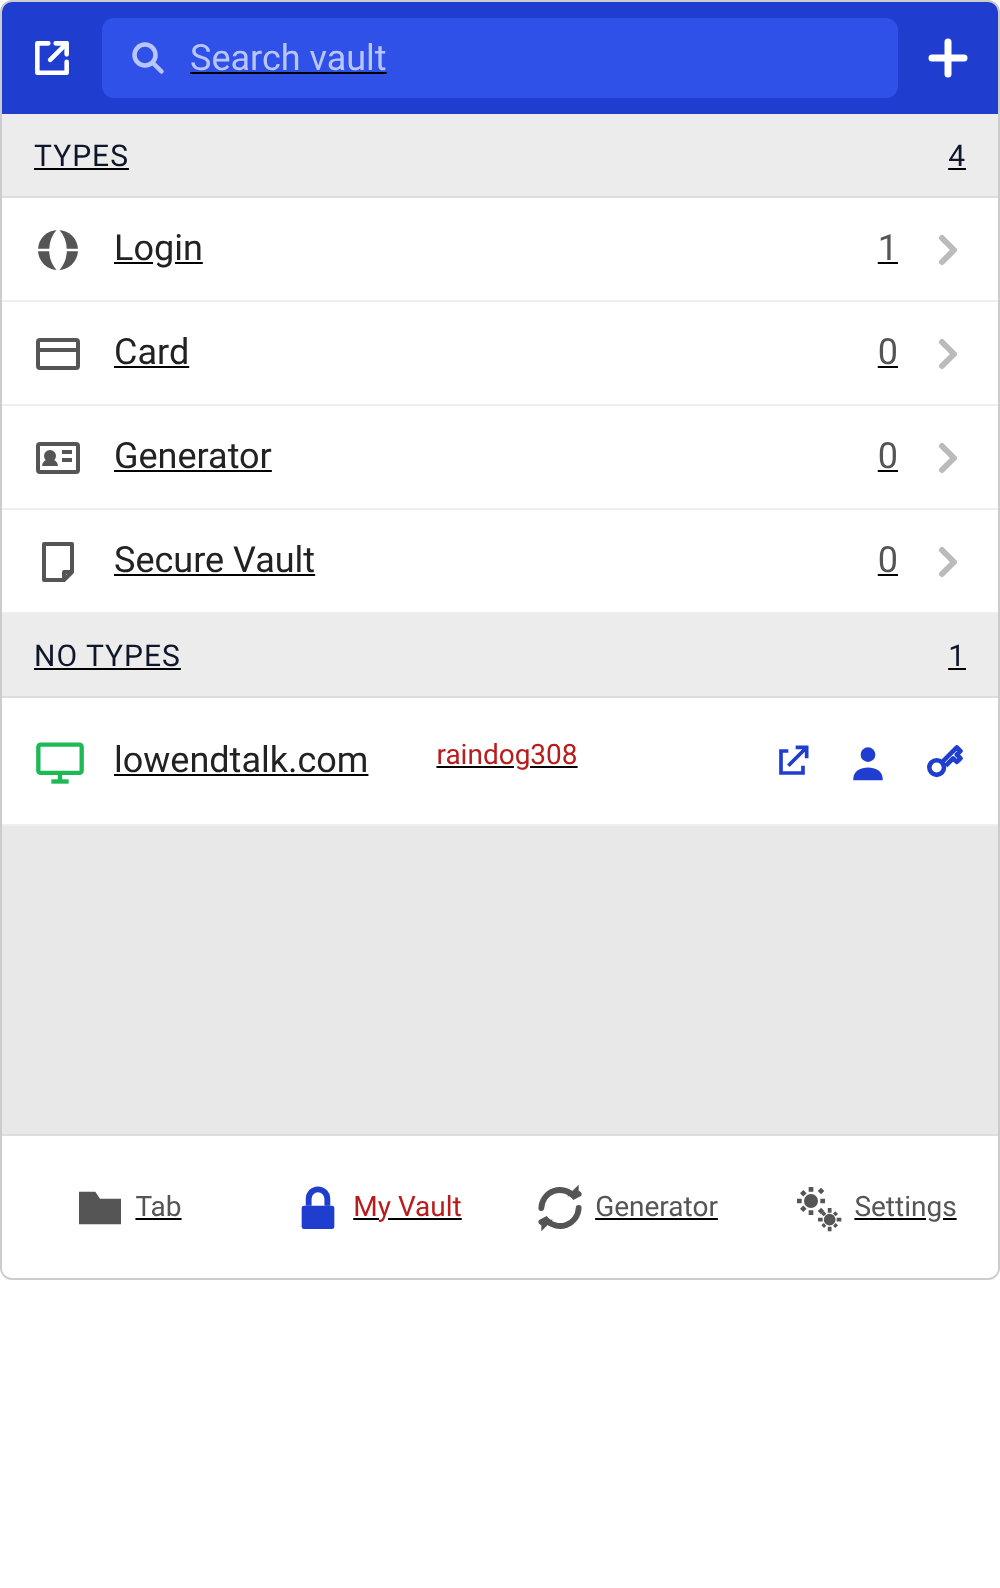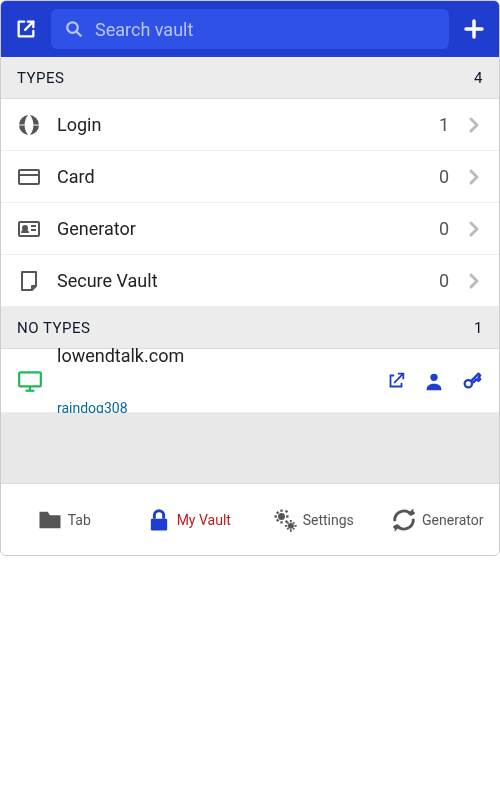--- a/index.html
+++ b/index.html
@@ -1,39 +1,39 @@
 <!DOCTYPE html>
 <html><head>
 <meta charset="utf-8">
 <style>
 * { margin: 0; padding: 0; box-sizing: border-box; font-family: -apple-system, BlinkMacSystemFont, "Segoe UI", Roboto, Helvetica, Arial, sans-serif; }
 html, body { width: 500px; height: 794px; overflow: hidden; }
-.app { width: 500px; height: 556px; display: flex; flex-direction: column; background: #e8e8e8; border: 1px solid #ccc; border-radius: 6px; overflow: hidden; }
+.app { width: 500px; height: 640px; display: flex; flex-direction: column; background: #e8e8e8; border: 1px solid #ccc; border-radius: 6px; overflow: hidden; text-decoration: underline; }
 
 .header { background: #1f3ecf; height: 56px; display: flex; align-items: center; padding: 0 12px; gap: 12px; }
 .header .popout { width: 26px; height: 26px; display: flex; align-items: center; justify-content: center; color: #fff; cursor: pointer; }
 .header .search { flex: 1; background: #2f51e8; border-radius: 6px; height: 40px; display: flex; align-items: center; padding: 0 14px; color: #c5d1ff; gap: 12px; }
 .header .search input { flex: 1; background: transparent; border: none; outline: none; color: #fff; font-size: 18px; }
 .header .search input::placeholder { color: #b9c5ff; font-size: 18px; }
 .header .add { width: 26px; height: 26px; display: flex; align-items: center; justify-content: center; color: #fff; cursor: pointer; font-size: 28px; font-weight: bold; }
 
 .section-header { display: flex; align-items: center; justify-content: space-between; padding: 0 16px; height: 42px; background: #ececec; color: #0f172a; font-size: 15px; letter-spacing: 0.5px; border-bottom: 1px solid #ddd; }
 
 .list { background: #fff; }
 .row { display: flex; align-items: center; height: 52px; padding: 1px 16px; border-bottom: 1px solid #eee; gap: 16px; cursor: pointer; }
 .row .icon { width: 24px; height: 24px; color: #555; flex-shrink: 0; }
 .row .label { flex: 1; font-size: 18px; color: #222; }
 .row .count { font-size: 18px; color: #555; }
 .row .chev { width: 18px; color: #bbb; }
 
 .item-row { display: flex; align-items: center; height: 64px; padding: 0 16px; background: #fff; border-bottom: 1px solid #eee; gap: 14px; }
 .item-row .item-icon { width: 26px; height: 26px; color: #1db954; flex-shrink: 0; }
-.item-row .item-text { flex: 1; display: flex; flex-direction: column; gap: 34px; }
+.item-row .item-text { flex: 1; display: flex; flex-direction: row; gap: 34px; }
 .item-row .item-title { font-size: 18px; color: #222; }
-.item-row .item-sub { font-size: 14px; color: #0369a1; }
+.item-row .item-sub { font-size: 14px; color: #b91c1c; }
 .item-row .actions { display: flex; gap: 16px; color: #1f3ecf; }
 .item-row .actions .act { width: 22px; height: 22px; cursor: pointer; }
 
 .spacer { flex: 1; background: #e8e8e8; }
 
 .tabbar { height: 72px; background: #fff; border-top: 1px solid #ddd; display: flex; }
 .tabbar .tab { flex: 1; display: flex; flex-direction: row; align-items: center; justify-content: center; gap: 4px; cursor: pointer; color: #555; }
 .tabbar .tab.active { color: #b91c1c; }
 .tabbar .tab .ticon { width: 28px; height: 28px; }
 .tabbar .tab .tlabel { font-size: 14px; }
@@ -160,32 +160,32 @@
       <span class="tlabel">Tab</span>
     </div>
     <div class="tab active">
       <svg class="ticon" viewBox="0 0 24 24" fill="#1f3ecf">
           <rect x="5" y="11" width="14" height="10" rx="1"></rect>
           <path d="M8 11V8a4 4 0 018 0v3" fill="none" stroke="#1f3ecf" stroke-width="2.5"></path>
         </svg>
       <span class="tlabel">My Vault</span>
     </div>
     <div class="tab">
+      <svg class="ticon" viewBox="0 0 24 24" fill="none" stroke="#555" stroke-width="2.5" stroke-linecap="round">
+          <path d="M4 12a8 8 0 0114-5l2-1"></path>
+          <polyline points="20 2 20 7 15 7" fill="#555" stroke="none"></polyline>
+          <path d="M20 12a8 8 0 01-14 5l-2 1"></path>
+          <polyline points="4 22 4 17 9 17" fill="#555" stroke="none"></polyline>
+        </svg>
+      <span class="tlabel">Generator</span>
+    </div>
+    <div class="tab">
       <svg class="ticon" viewBox="0 0 24 24" fill="#555">
           <circle cx="9" cy="9" r="3"></circle>
           <path d="M9 3v2M9 13v2M3 9h2M13 9h2M5 5l1.4 1.4M12.6 12.6L14 14M5 13l1.4-1.4M12.6 5.4L14 4" stroke="#555" stroke-width="2"></path>
           <circle cx="17" cy="17" r="2.5"></circle>
           <path d="M17 12v2M17 20v2M12 17h2M20 17h2M14 14l1 1M19 19l1 1M14 20l1-1M19 15l1-1" stroke="#555" stroke-width="1.6"></path>
         </svg>
       <span class="tlabel">Settings</span>
     </div>
-    <div class="tab">
-      <svg class="ticon" viewBox="0 0 24 24" fill="none" stroke="#555" stroke-width="2.5" stroke-linecap="round">
-          <path d="M4 12a8 8 0 0114-5l2-1"></path>
-          <polyline points="20 2 20 7 15 7" fill="#555" stroke="none"></polyline>
-          <path d="M20 12a8 8 0 01-14 5l-2 1"></path>
-          <polyline points="4 22 4 17 9 17" fill="#555" stroke="none"></polyline>
-        </svg>
-      <span class="tlabel">Generator</span>
-    </div>
   </div>
 
 </div>
 
 </body></html>

